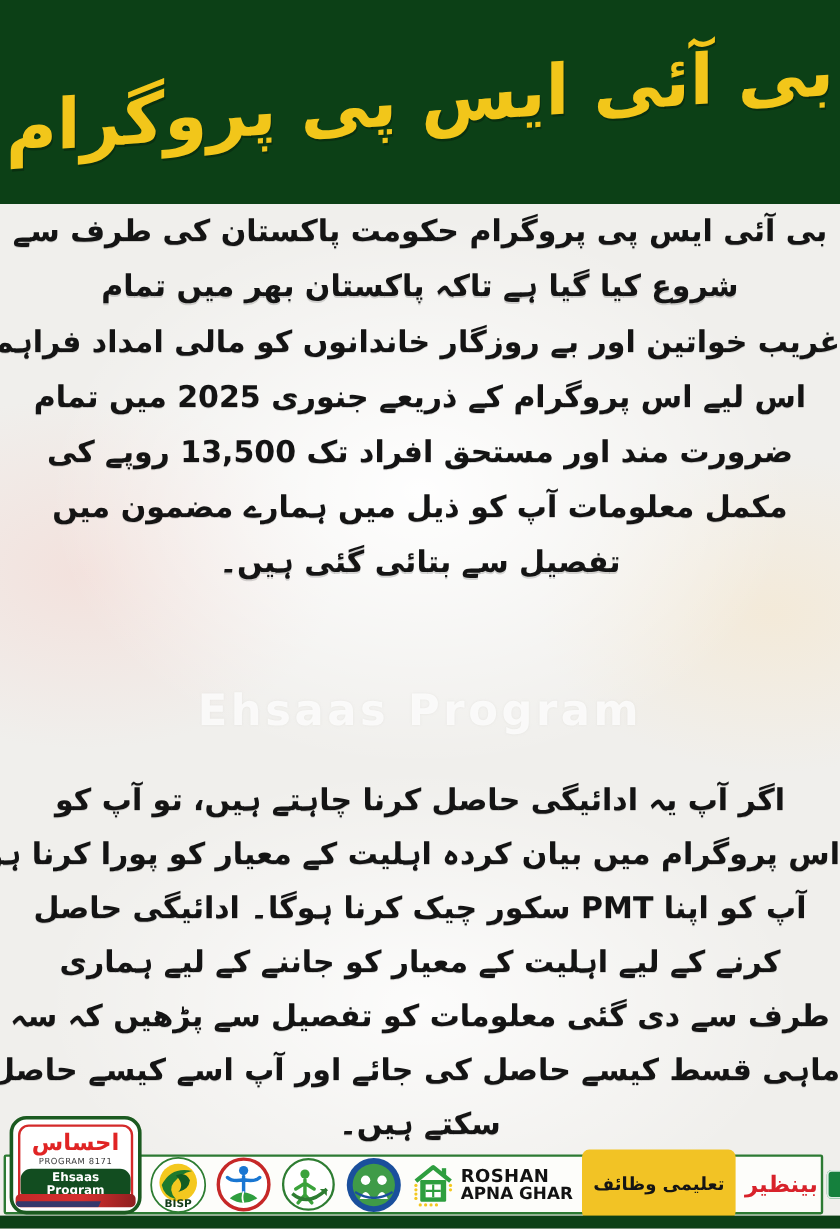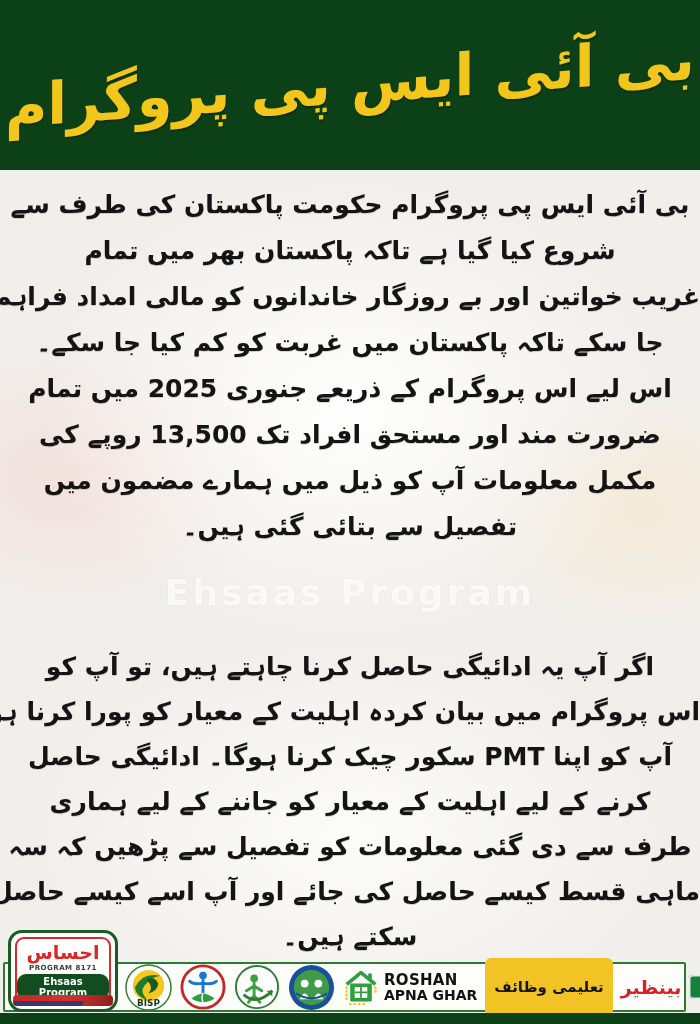--- a/index.html
+++ b/index.html
@@ -30,21 +30,21 @@
     position:absolute;left:0;top:402px;width:100%;text-align:center;
     color:rgba(255,255,255,.78);font-size:36px;font-weight:bold;letter-spacing:3px;
     text-shadow:0 0 2px rgba(210,205,200,.35);
   }
   .para{position:absolute;left:0;width:100%;direction:rtl;text-align:center;color:#141414;}
   .para .line{
     height:46px;line-height:46px;font-size:25px;font-weight:600;white-space:nowrap;
     font-family:"DejaVu Sans",sans-serif;
     text-shadow:0 1px 0 rgba(0,0,0,.15);
   }
-  .para1{top:12px;}
+  .para1{top:0;}
   .para2{top:474px;}
   .para2 .line{height:45px;line-height:45px;}
 
   
   .logo-strip{
     position:absolute;left:3px;top:962px;width:683px;height:50px;
     background:#fdfdfa;border:2px solid #2c7a33;border-radius:2px;
     box-sizing:border-box;display:flex;align-items:center;
     padding:0 6px 0 120px;gap:8px;justify-content:space-between;z-index:1;
   }
@@ -57,21 +57,21 @@
     position:absolute;left:8px;top:930px;width:110px;height:82px;z-index:3;
     background:#ffffff;border:3px solid #1b5a20;border-radius:14px;box-sizing:border-box;
     overflow:hidden;
   }
   .ehsaas-inner{
     position:absolute;left:4px;top:4px;right:4px;height:68px;
     border:2px solid #d42a2a;border-radius:9px;box-sizing:border-box;
     text-align:center;overflow:hidden;background:#fff;
   }
   .ehsaas-urdu{display:block;color:#e02424;font-size:19px;font-weight:bold;line-height:24px;margin-top:1px;direction:rtl;}
-  .ehsaas-prog{display:block;color:#3a3a3a;font-size:7px;font-weight:bold;letter-spacing:.5px;line-height:8px;}
+  .ehsaas-prog{display:block;color:#3a3a3a;font-size:7px;font-weight:normal;letter-spacing:.5px;line-height:8px;}
   .ehsaas-pill{
     display:inline-block;margin-top:2px;background:#124d20;color:#fff;font-size:10px;font-weight:bold;
     border-radius:9px;padding:2px 8px;line-height:11px;
   }
   .ehsaas-stripe{
     position:absolute;left:2px;right:2px;bottom:3px;height:11px;border-radius:4px;overflow:hidden;
     background:linear-gradient(100deg,#c62828 0%,#d53030 55%,#8e1f1f 100%);
   }
   .ehsaas-stripe::after{
     content:"";position:absolute;left:0;bottom:0;width:70%;height:5px;
@@ -105,21 +105,20 @@
     <div class="header-title">بی آئی ایس پی پروگرام</div>
   </div>
 
   <div class="body">
     <div class="watermark">Ehsaas Program</div>
 
     <div class="para para1">
       <div class="line">بی آئی ایس پی پروگرام حکومت پاکستان کی طرف سے</div>
       <div class="line">شروع کیا گیا ہے تاکہ پاکستان بھر میں تمام</div>
       <div class="line">غریب خواتین اور بے روزگار خاندانوں کو مالی امداد فراہم کی</div>
-      <div class="line">جا سکے تاکہ پاکستان میں غربت کو کم کیا جا سکے۔</div>
       <div class="line">اس لیے اس پروگرام کے ذریعے جنوری 2025 میں تمام</div>
       <div class="line">ضرورت مند اور مستحق افراد تک 13,500 روپے کی</div>
       <div class="line">مکمل معلومات آپ کو ذیل میں ہمارے مضمون میں</div>
       <div class="line">تفصیل سے بتائی گئی ہیں۔</div>
     </div>
 
     <div class="para para2">
       <div class="line">اگر آپ یہ ادائیگی حاصل کرنا چاہتے ہیں، تو آپ کو</div>
       <div class="line">اس پروگرام میں بیان کردہ اہلیت کے معیار کو پورا کرنا ہوگا اور</div>
       <div class="line">آپ کو اپنا PMT سکور چیک کرنا ہوگا۔ ادائیگی حاصل</div>

